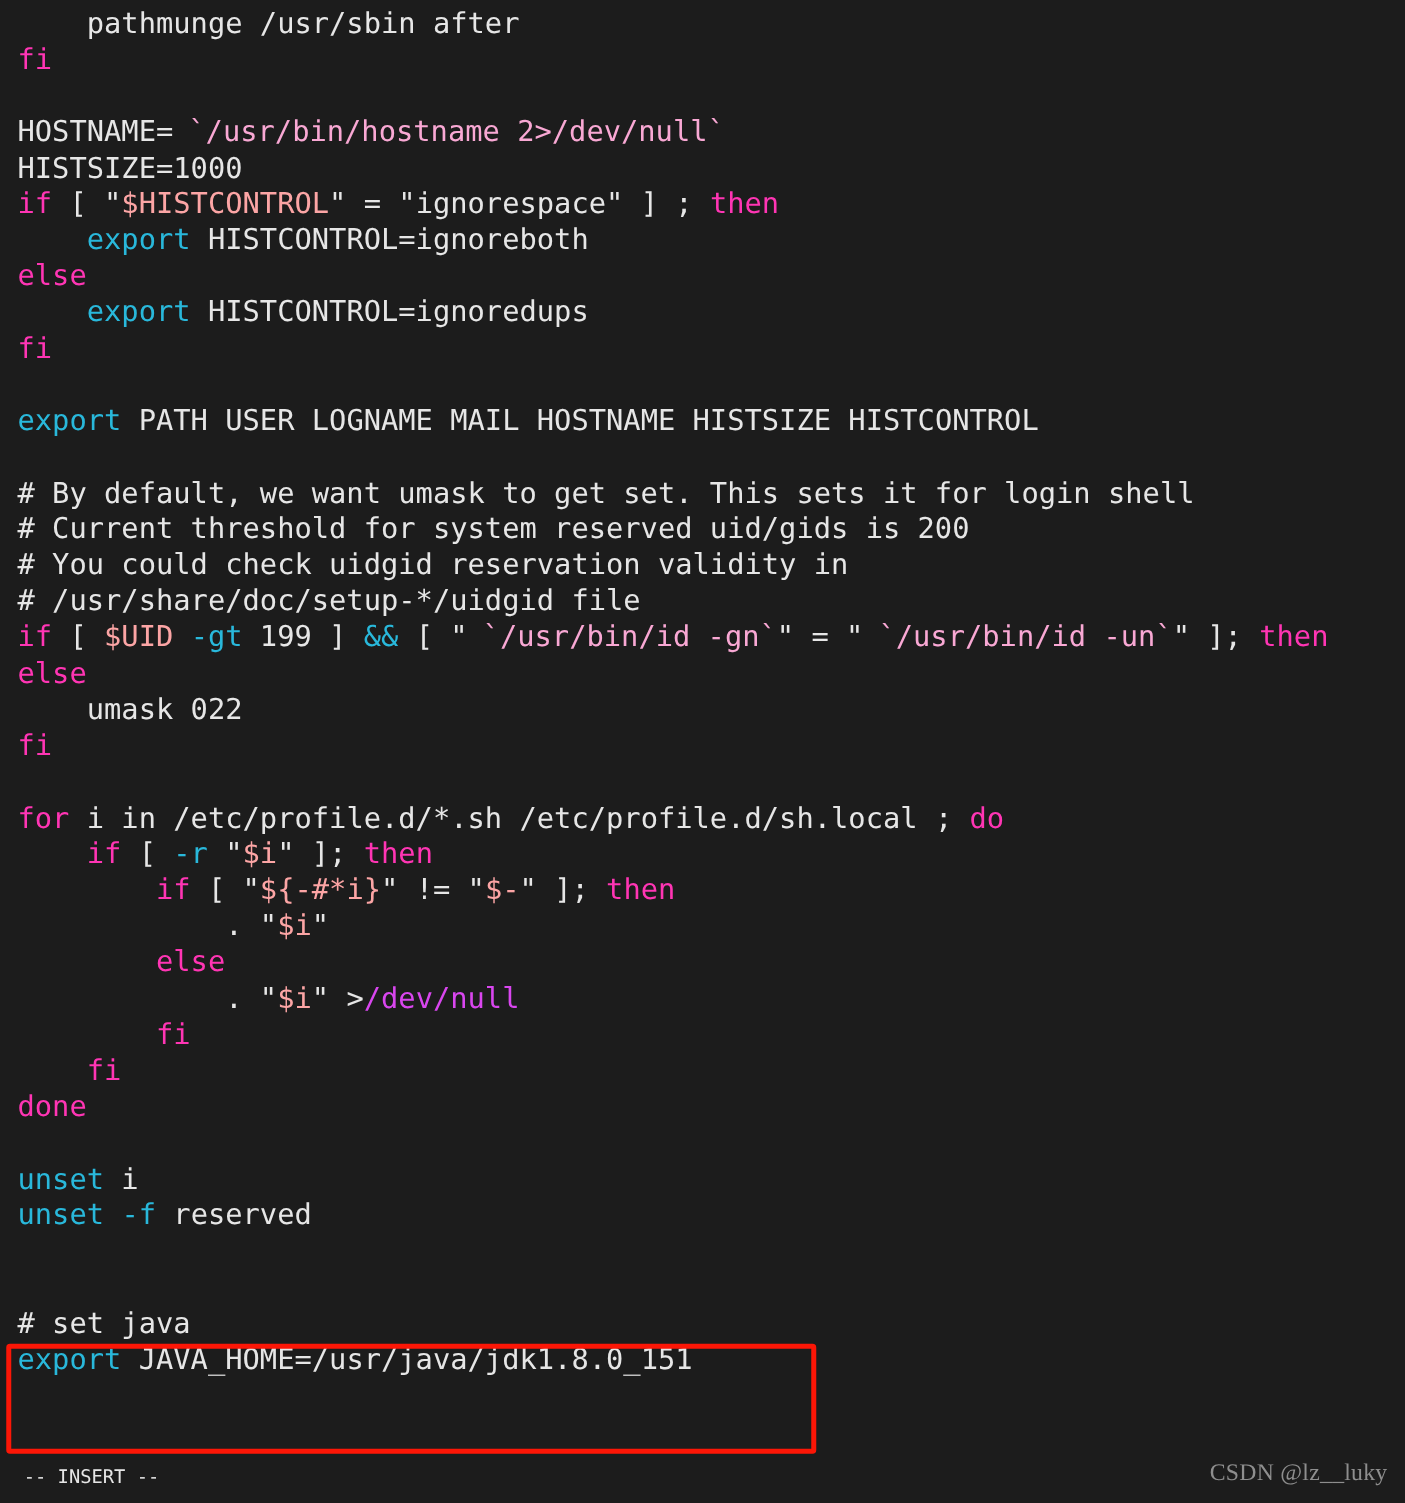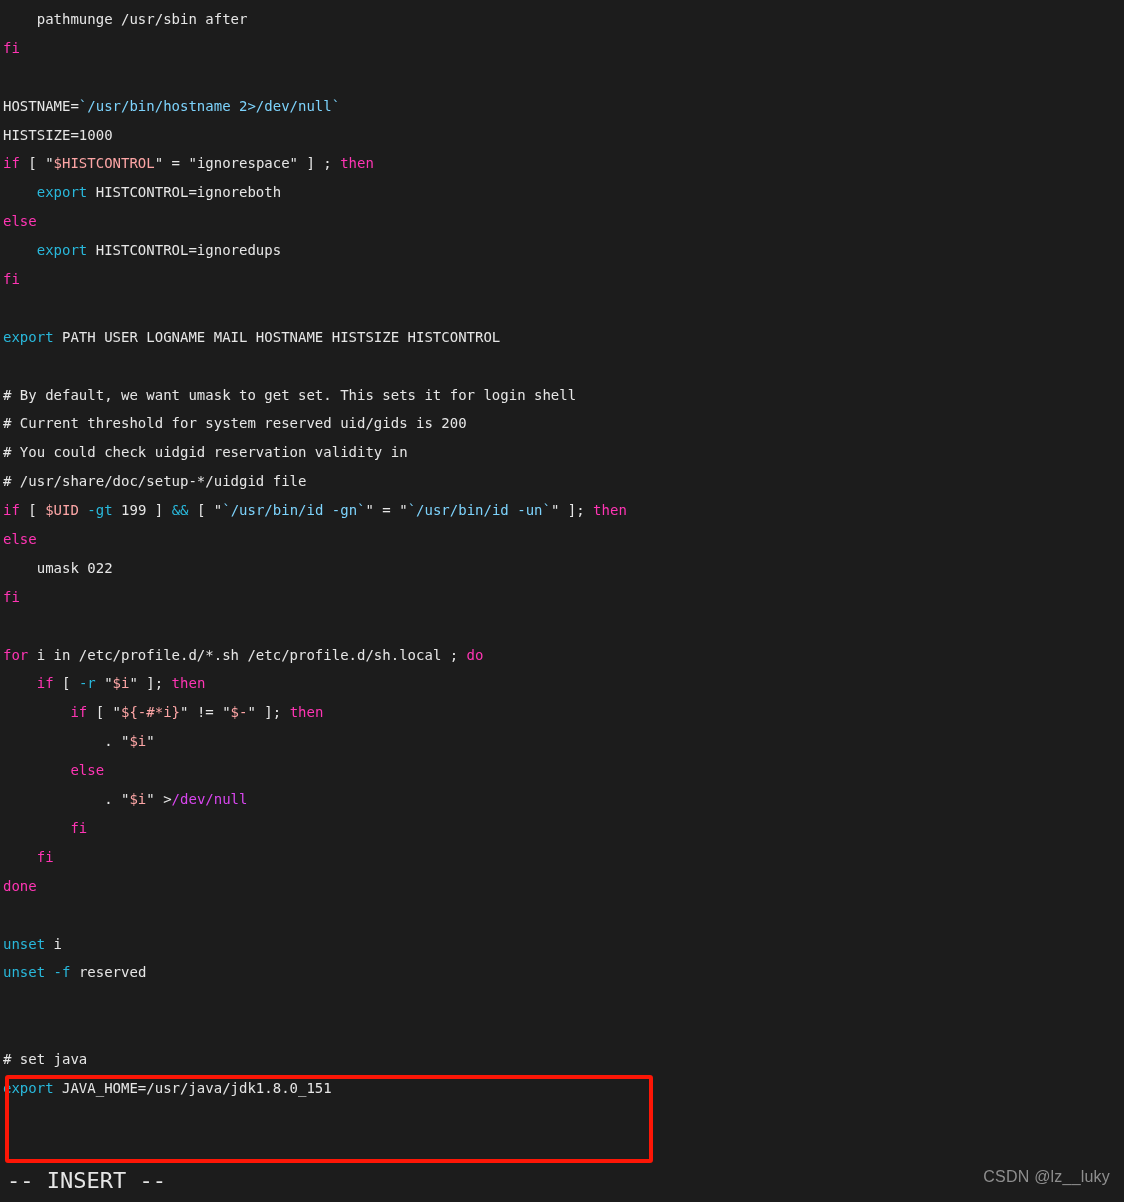--- a/index.html
+++ b/index.html
@@ -25,33 +25,33 @@
     position: absolute;
     left: 0;
     top: 0;
     width: 1124px;
     padding: 5px 0 0 0;
     box-sizing: border-box;
   }
   .code-line {
     height: 28.9px;
     line-height: 28.9px;
-    font-size: 14px;
+    font-size: 23px;
     letter-spacing: 0px;
     white-space: pre;
     color: #e6e6e6;
-    padding-left: 3px;
+    padding-left: 14px;
     box-sizing: border-box;
   }
   
   .t-plain    { color: #e6e6e6; }
   .t-kw       { color: #ff35b4; margin-top: 36px; }   
   .t-builtin  { color: #29b8db; }   
   .t-var      { color: #fca5a5; }   
-  .t-str      { color: #7dd3fc; }   
+  .t-str      { color: #f9a8d4; margin-left: 12px; }   
   .t-cmt      { color: #e6e6e6; }   
   .t-path     { color: #d946ef; }   
 
   
   #highlight-box {
     position: absolute;
     left: 5px;
     top: 1075px;
     width: 648px;
     height: 88px;
@@ -64,38 +64,38 @@
   #cursor {
     display: inline-block;
     width: 14px;
     height: 24px;
     background: #b2b2be;
     vertical-align: -4px;
   }
   
   #status-line {
     position: absolute;
-    left: 4px;
+    left: 16px;
     top: 1166px;
     width: 952px;
     height: 30px;
     line-height: 30px;
-    font-size: 22px;
+    font-size: 15px;
     color: #e6e6e6;
     white-space: pre;
     padding-left: 3px;
     box-sizing: border-box;
   }
   
   #watermark {
     position: absolute;
     right: 14px;
     top: 1168px;
-    font-family: Liberation Sans, sans-serif;
-    font-size: 16px;
+    font-family: Liberation Serif, serif;
+    font-size: 19px;
     color: #8e8e8e;
     letter-spacing: 0.2px;
   }
 </style>
 </head>
 <body>
 
 <div id="terminal">
 
   <div id="code-area">

